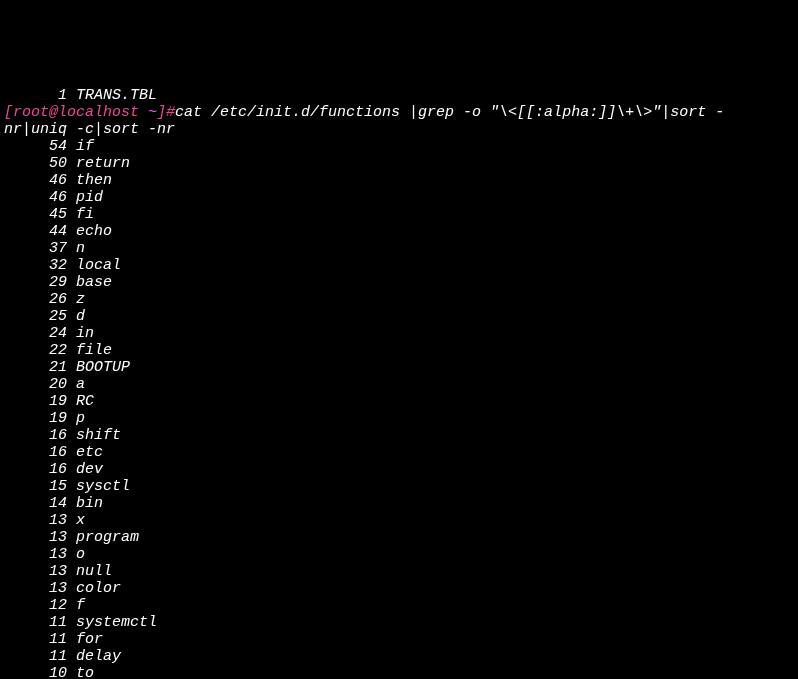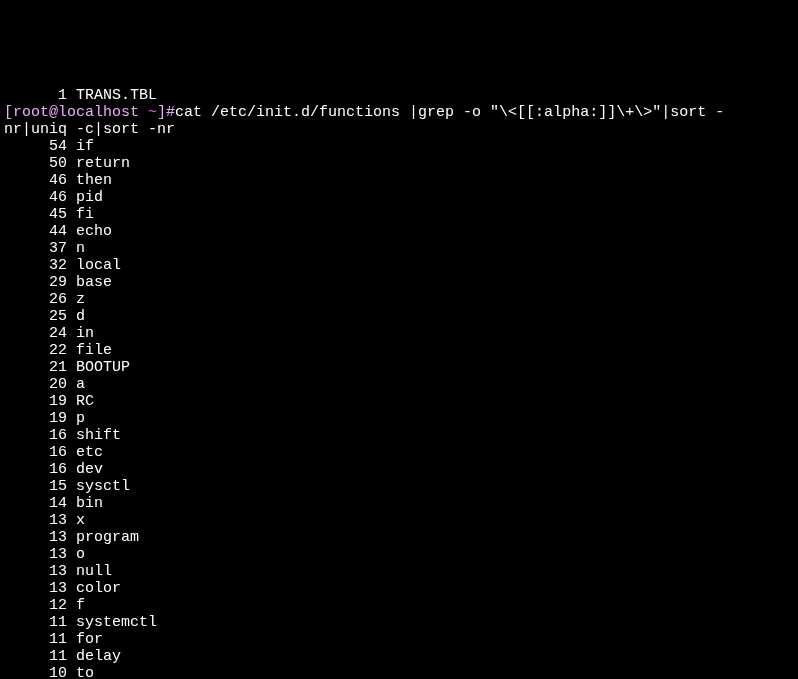--- a/index.html
+++ b/index.html
@@ -11,24 +11,24 @@
     font-size: 15px;
     line-height: 17px;
     width: 798px;
     height: 679px;
     overflow: hidden;
     white-space: pre;
   }
   .terminal {
     padding: 2px 4px;
   }
-  .red { color: #f0abfc; }
+  .red { color: #ec4899; }
   .magenta { color: #ff55ff; }
   .white { color: #ffffff; }
-  .line { display: block; }
+  .line { display: block; font-style: italic; }
 </style>
 </head>
 <body>
 
 
 
 <div class="terminal">
 <span class="line white">      1 TRANS.TBL</span><span class="line"><span class="red">[root@localhost </span><span class="magenta">~</span><span class="red">]#</span><span class="white">cat /etc/init.d/functions |grep -o "\&lt;[[:alpha:]]\+\&gt;"|sort -</span></span><span class="line white">nr|uniq -c|sort -nr</span><div id="results-container"><span class="line white">     54 if</span><span class="line white">     50 return</span><span class="line white">     46 then</span><span class="line white">     46 pid</span><span class="line white">     45 fi</span><span class="line white">     44 echo</span><span class="line white">     37 n</span><span class="line white">     32 local</span><span class="line white">     29 base</span><span class="line white">     26 z</span><span class="line white">     25 d</span><span class="line white">     24 in</span><span class="line white">     22 file</span><span class="line white">     21 BOOTUP</span><span class="line white">     20 a</span><span class="line white">     19 RC</span><span class="line white">     19 p</span><span class="line white">     16 shift</span><span class="line white">     16 etc</span><span class="line white">     16 dev</span><span class="line white">     15 sysctl</span><span class="line white">     14 bin</span><span class="line white">     13 x</span><span class="line white">     13 program</span><span class="line white">     13 o</span><span class="line white">     13 null</span><span class="line white">     13 color</span><span class="line white">     12 f</span><span class="line white">     11 systemctl</span><span class="line white">     11 for</span><span class="line white">     11 delay</span><span class="line white">     10 to</span></div>
 </div>
 

